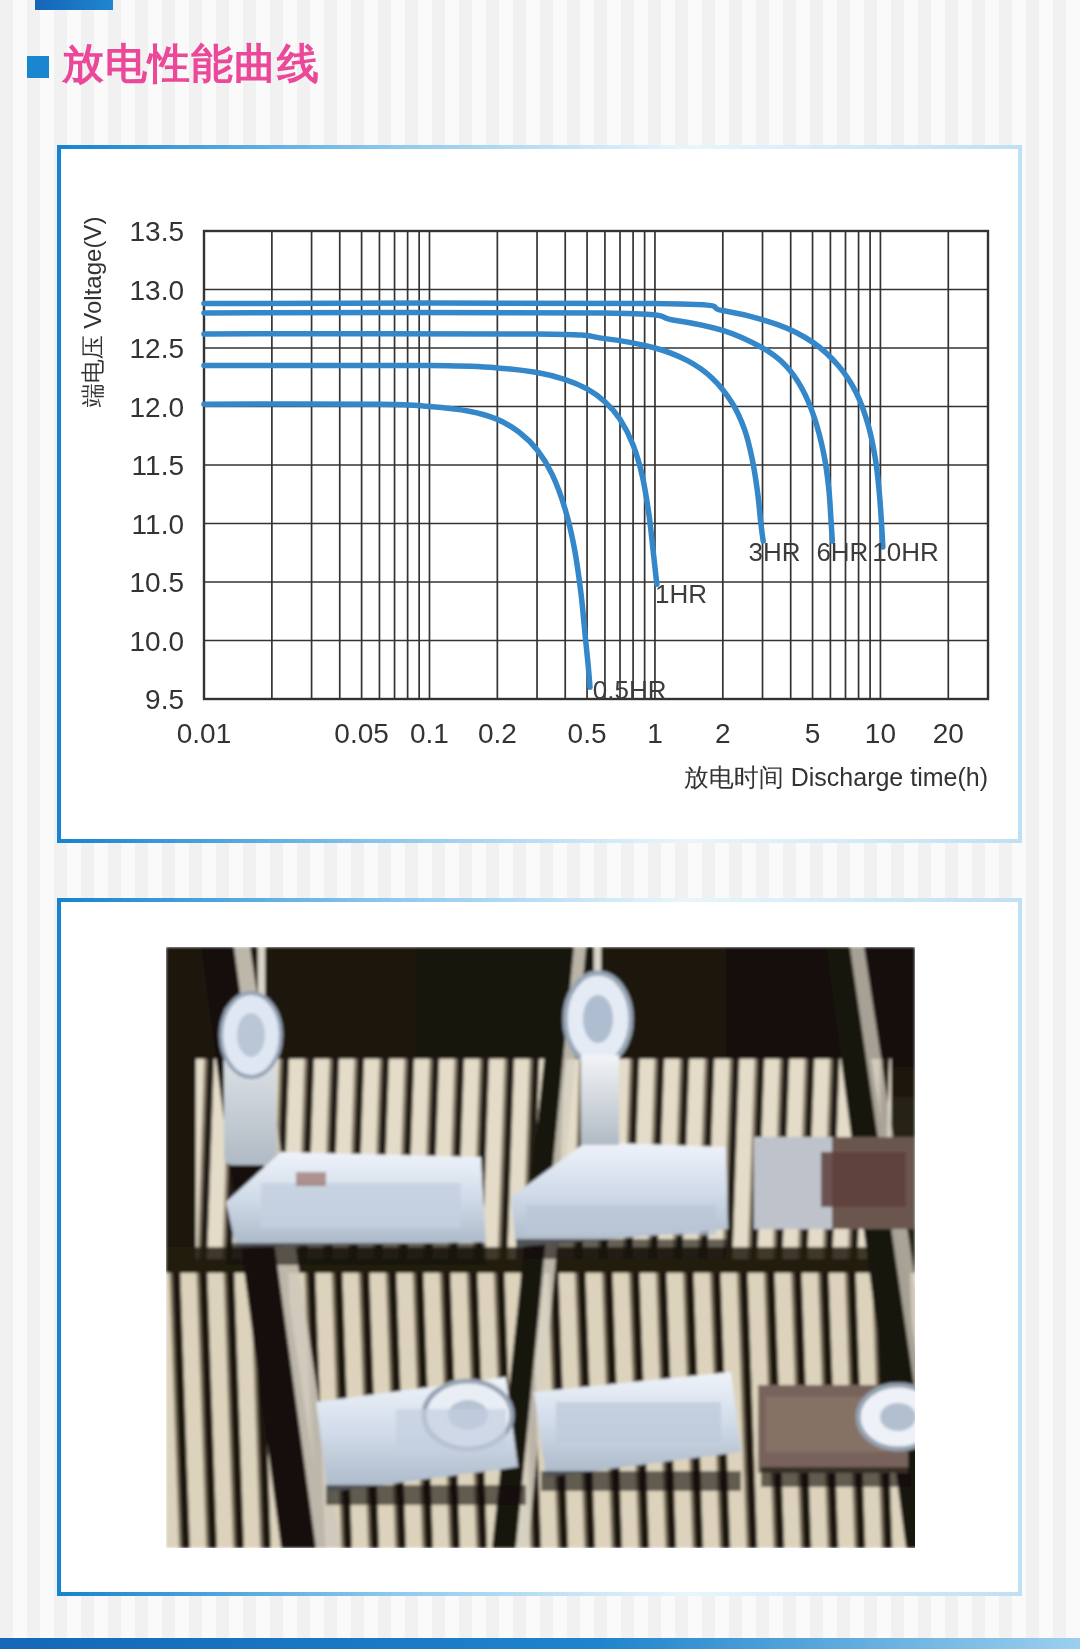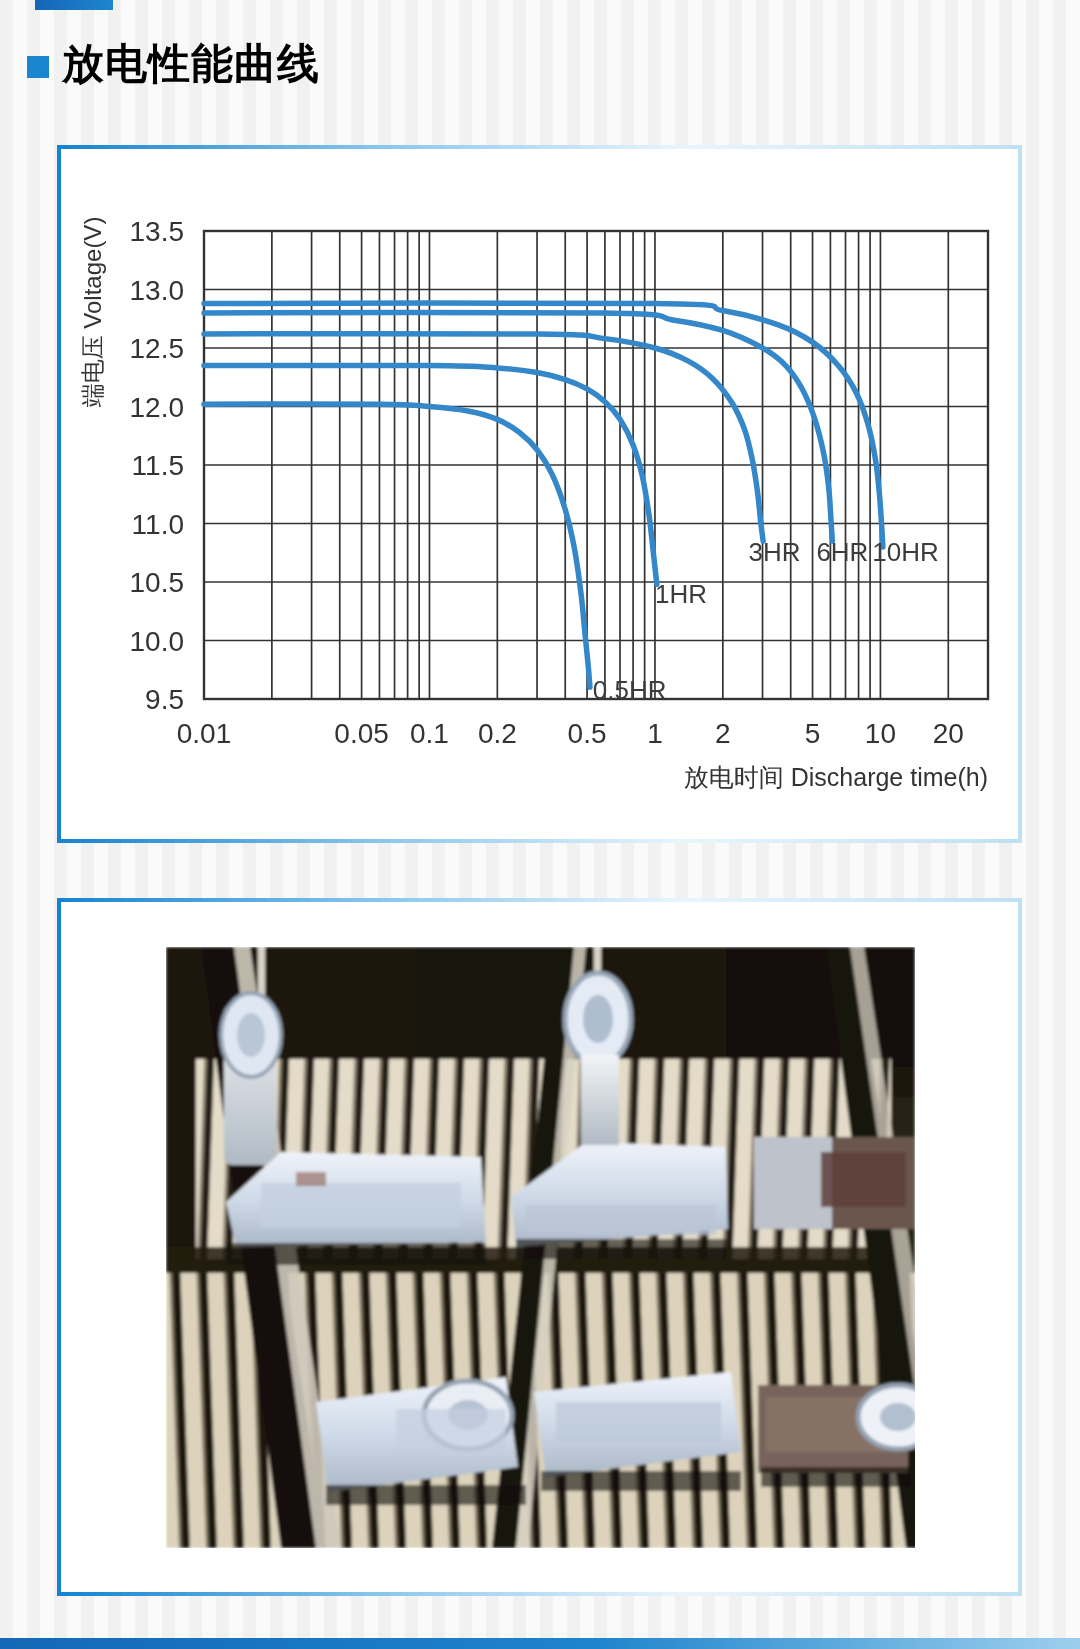--- a/index.html
+++ b/index.html
@@ -18,21 +18,21 @@
     background:linear-gradient(90deg,#1468b5 0%,#1e84cc 55%,#9ccfee 100%);
   }
   .page-header{
     position:absolute;left:27px;top:36px;display:flex;align-items:center;gap:13px;
   }
   .bullet{
     width:22px;height:22px;background:#1a86d0;display:inline-block;flex:0 0 auto;
     margin-top:6px;
   }
   .page-title{
-    font-size:42px;line-height:56px;color:#000000;font-weight:600;
+    font-size:42px;line-height:56px;color:#ec4899;font-weight:600;
     letter-spacing:1px;margin:0;
   }
   .card{
     position:absolute;left:57px;width:965px;height:698px;
     background:linear-gradient(90deg,#1583d0 0%,#8ec9ee 35%,#e9f5fc 65%,#bfe0f3 100%);
     padding:4px;box-sizing:border-box;
   }
   .card-inner{
     width:957px;height:690px;background:#ffffff;position:relative;
   }

